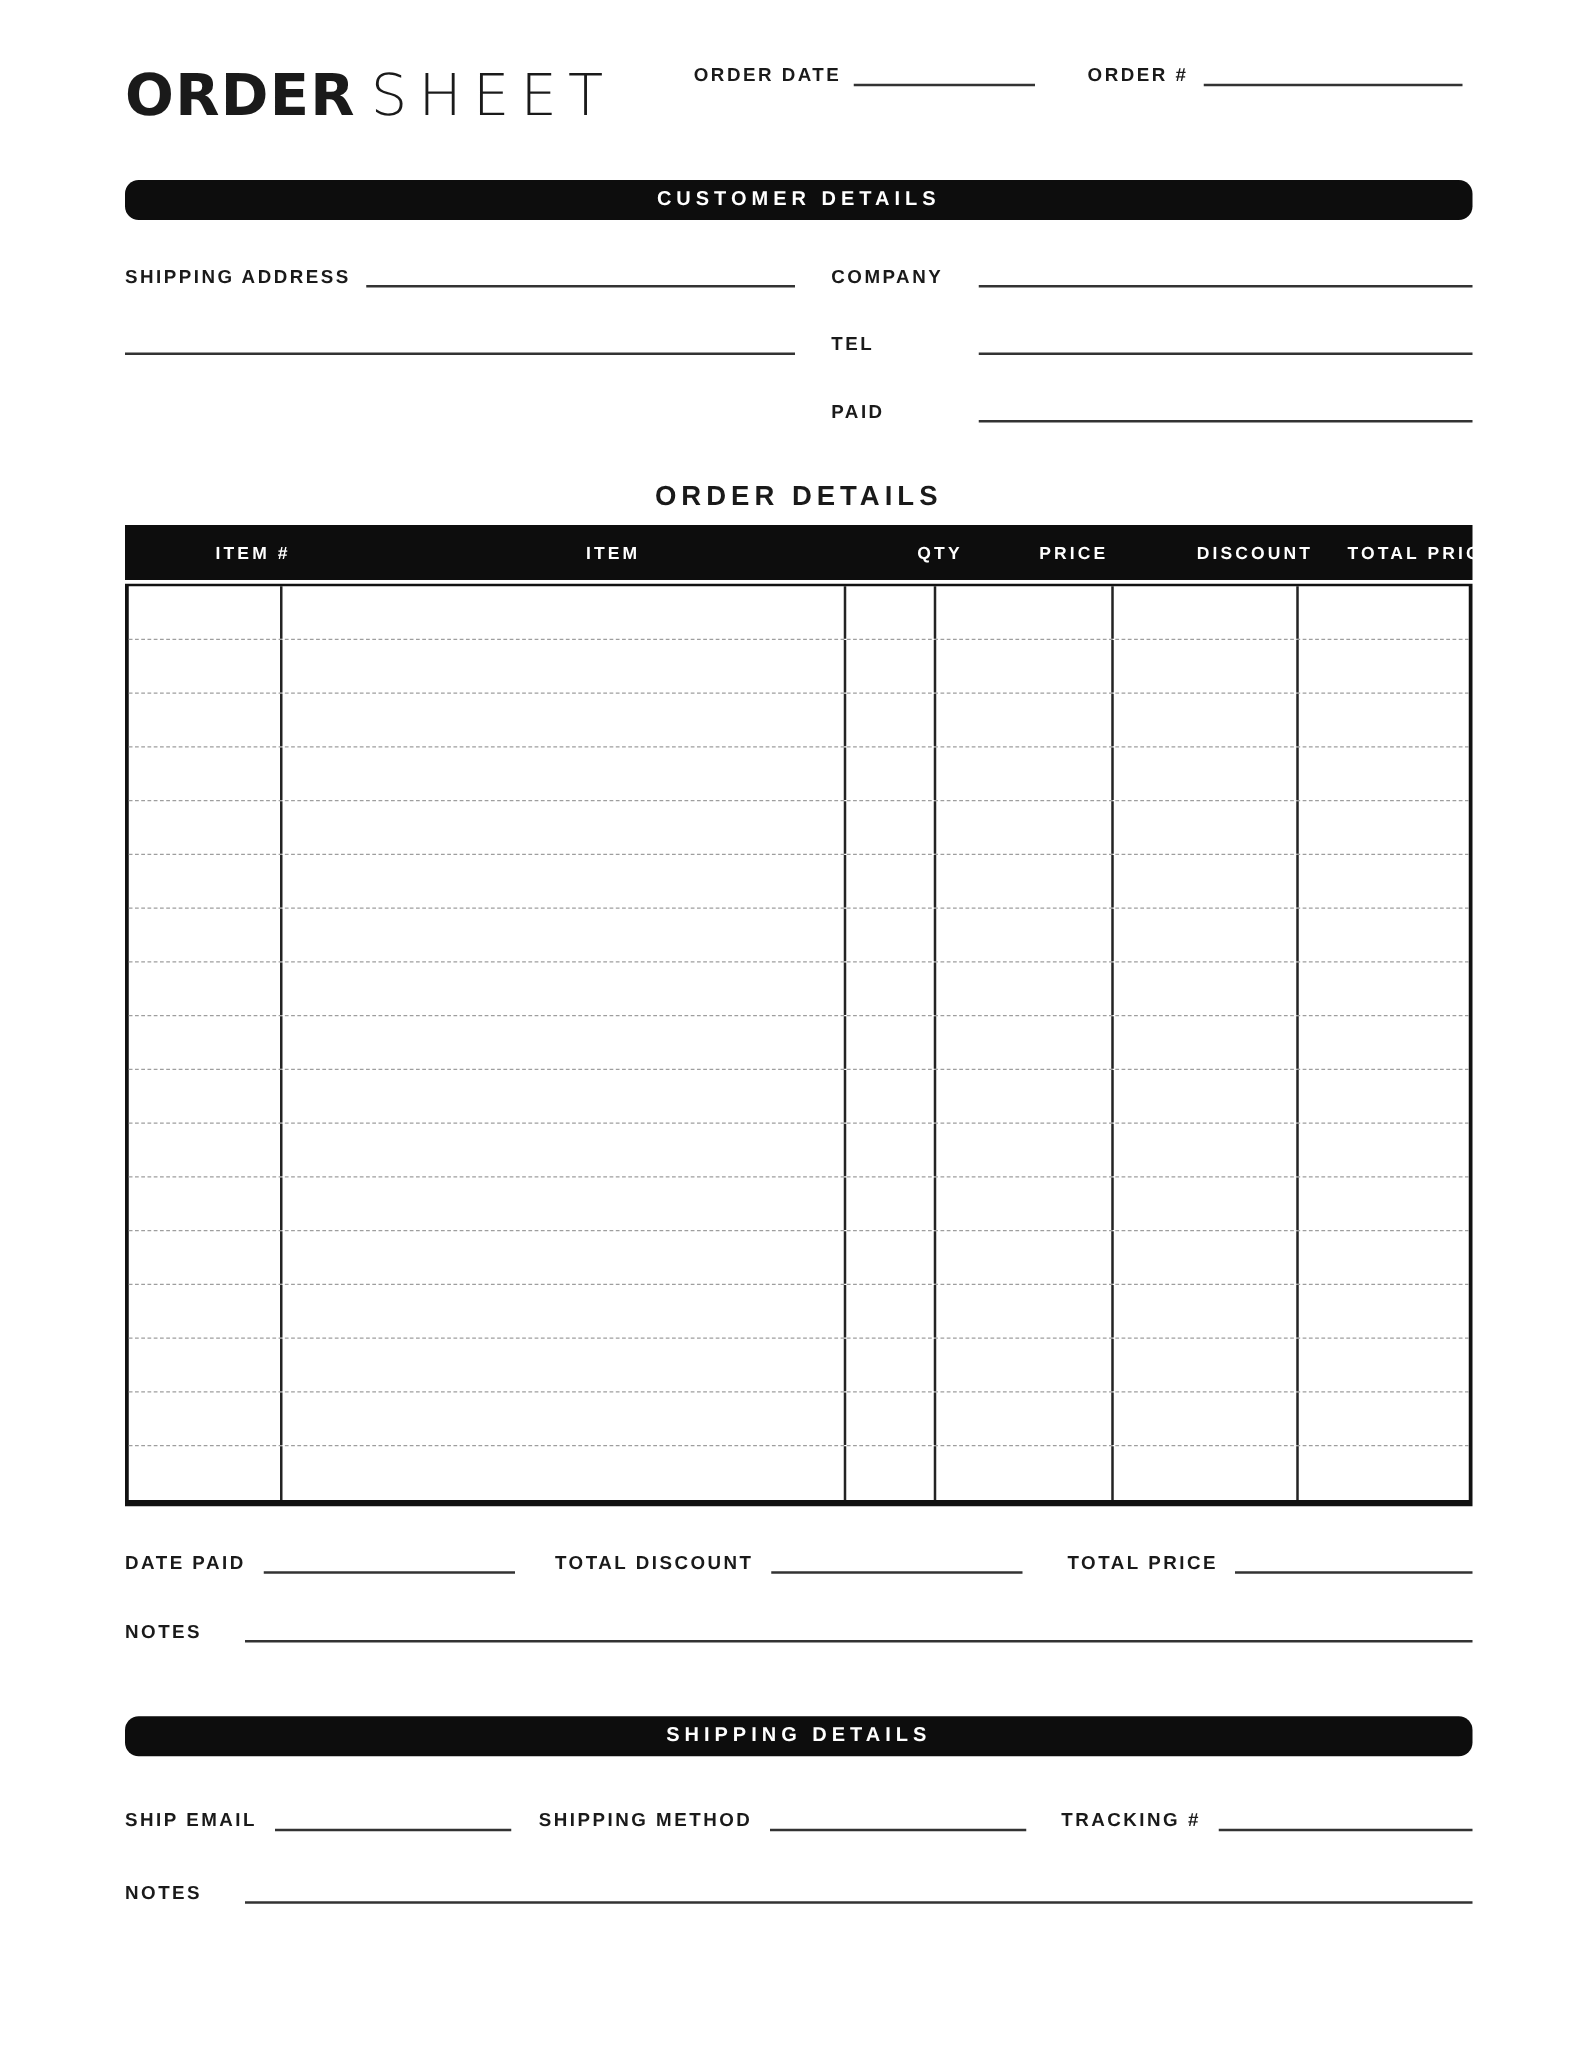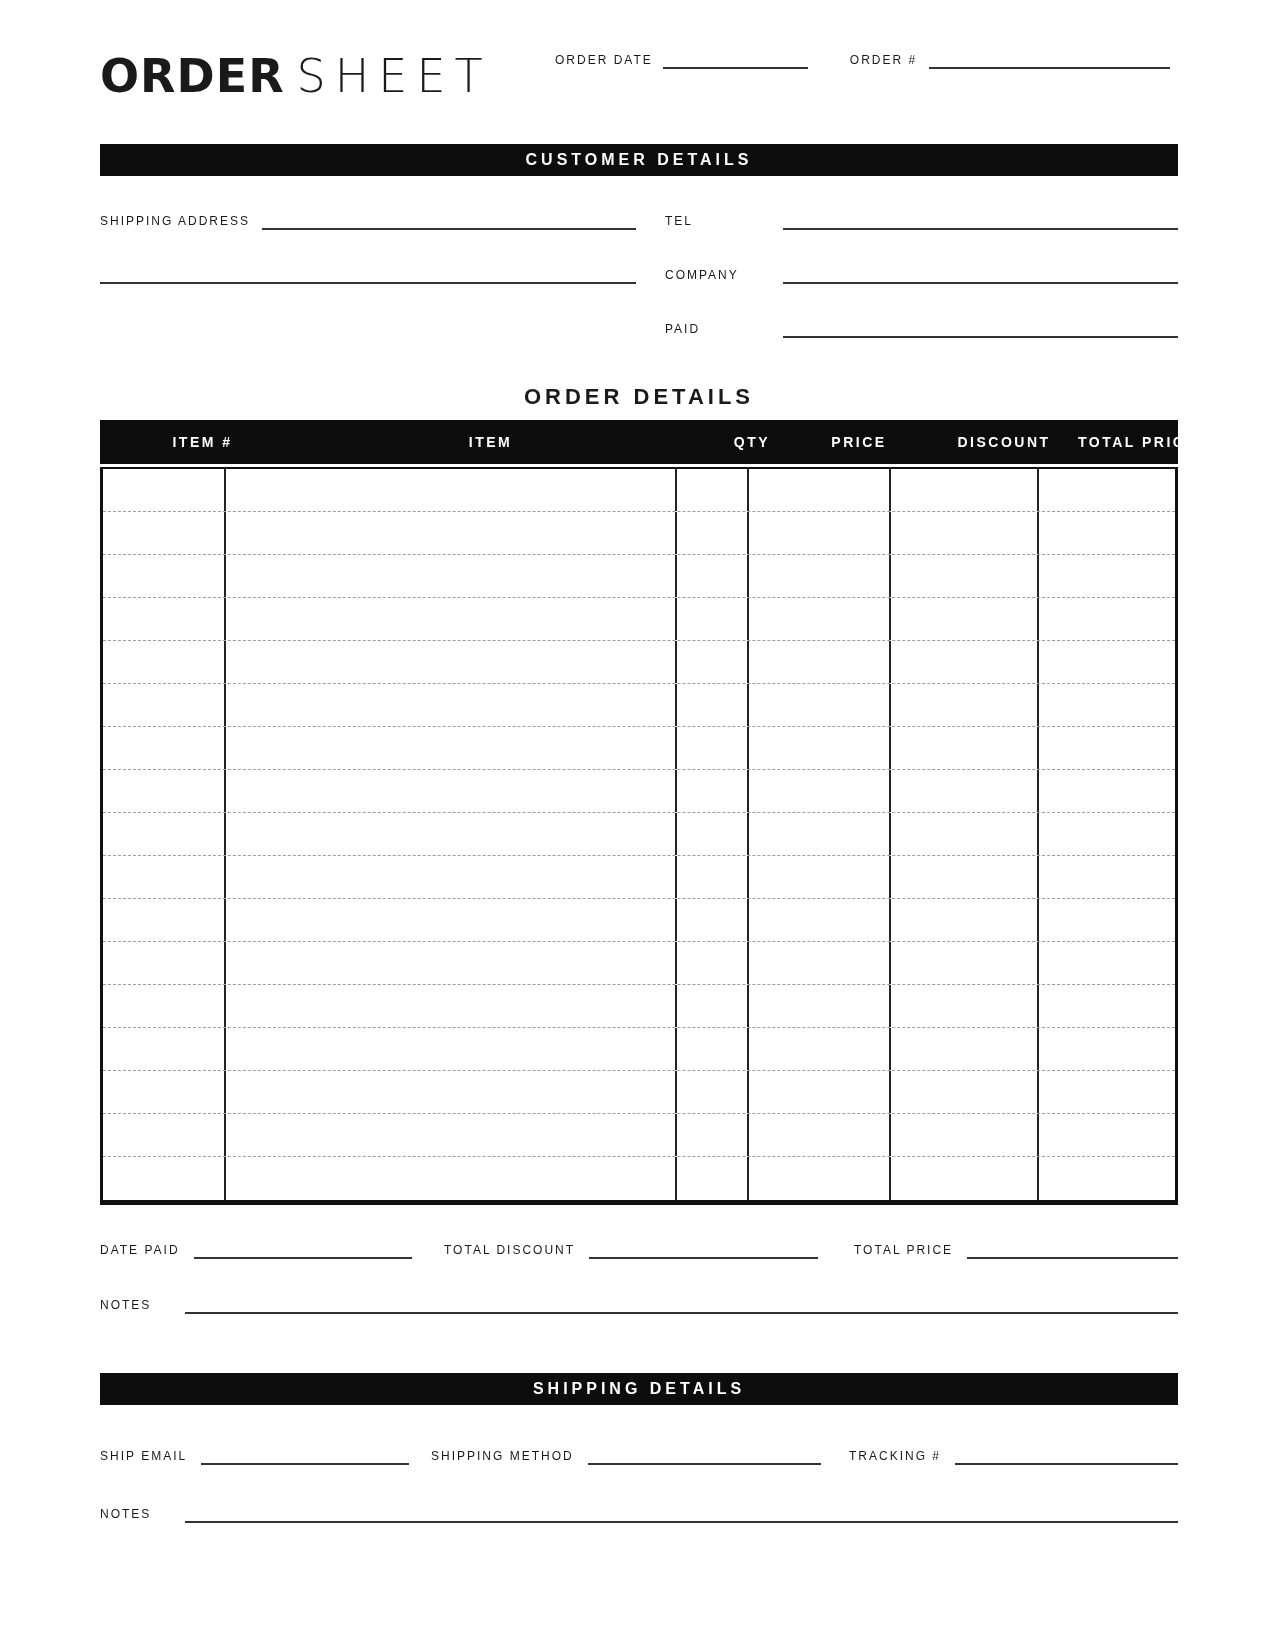--- a/index.html
+++ b/index.html
@@ -39,22 +39,22 @@
   }
   .title-bold { font-weight: 800; letter-spacing: 1px; }
   .title-light { font-weight: 300; letter-spacing: 9px; margin-left: 12px; }
 
   .inline-field {
     display: flex;
     align-items: flex-end;
     margin-bottom: 6px;
   }
   .label {
-    font-size: 12px;
-    font-weight: normal;
+    font-size: 15px;
+    font-weight: bold;
     letter-spacing: 2px;
     white-space: nowrap;
     line-height: 17px;
   }
   .write-line {
     border-bottom: 2px solid var(--line);
     height: 16px;
   }
   .top-row .order-date-group { display: flex; align-items: flex-end; }
   .top-row .order-date-group .write-line { width: 145px; margin-left: 10px; }
@@ -66,20 +66,21 @@
     height: 32px;
     background: var(--bar-background);
     color: var(--bar-text);
     display: flex;
     align-items: center;
     justify-content: center;
     font-size: 16px;
     font-weight: bold;
     letter-spacing: 4px;
     white-space: nowrap;
+    border-radius: 11px;
   }
   .customer-bar { margin-top: 44px; }
   .shipping-bar { margin-top: 59px; }
 
   
   .customer-grid { display: flex; }
   .cust-col-left  { width: 536px; }
   .cust-col-right { width: 513px; margin-left: 29px; }
   .field-row {
     display: flex;
@@ -185,25 +186,25 @@
       <div class="field-row">
         <span class="label">SHIPPING ADDRESS</span>
         <span class="write-line"></span>
       </div>
       <div class="field-row">
         <span class="write-line" style="margin-left:0;"></span>
       </div>
     </div>
     <div class="cust-col-right">
       <div class="field-row">
+        <span class="label">COMPANY</span>
+        <span class="write-line"></span>
+      </div>
+      <div class="field-row">
         <span class="label">TEL</span>
-        <span class="write-line"></span>
-      </div>
-      <div class="field-row">
-        <span class="label">COMPANY</span>
         <span class="write-line"></span>
       </div>
       <div class="field-row">
         <span class="label">PAID</span>
         <span class="write-line"></span>
       </div>
     </div>
   </div>
 
   <div class="order-details-title">ORDER DETAILS</div>

